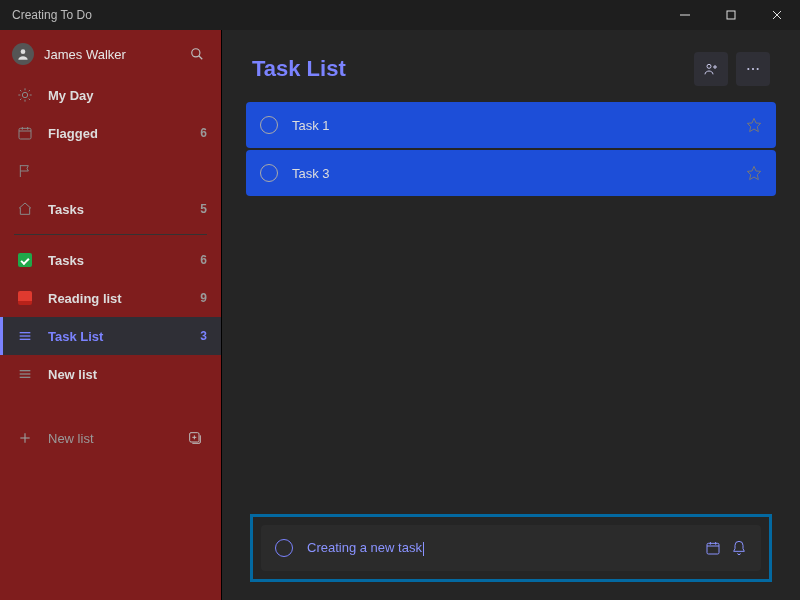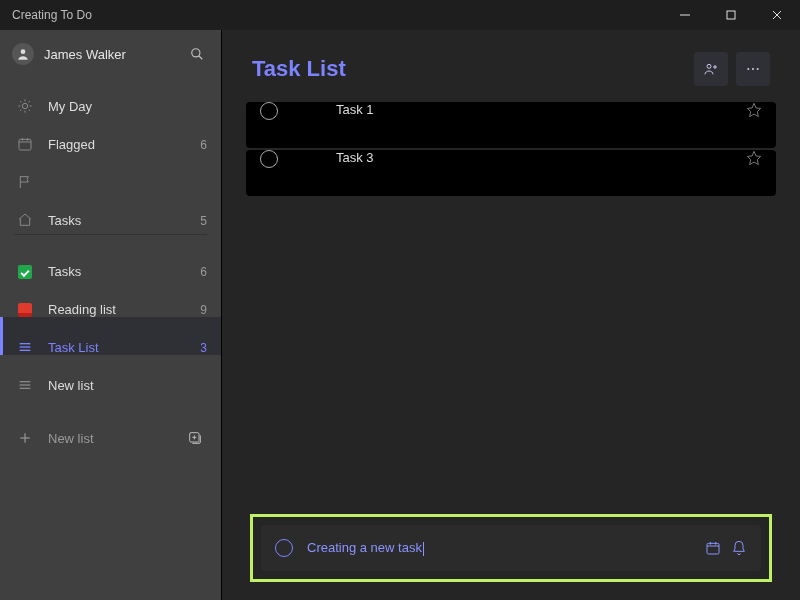--- a/index.html
+++ b/index.html
@@ -8,33 +8,33 @@
   
   .titlebar { height: 30px; display:flex; align-items:center; padding: 0 0 0 12px; background:#1e1e1e; color:#bdbdbd; font-size:12px; }
   .titlebar .title { flex: 0 0 auto; }
   .titlebar .spacer { flex: 1 1 auto; }
   .win-controls { display:flex; height:100%; }
   .win-btn { width: 46px; height: 30px; display:flex; align-items:center; justify-content:center; color:#e0e0e0; }
   .win-btn svg { width: 10px; height: 10px; }
 
   
   .app { display:flex; height: calc(100% - 30px); }
-  .sidebar { width: 222px; background:#404040; display:flex; flex-direction:column; border-right:1px solid #000; }
+  .sidebar { width: 222px; background:#7f1d1d; display:flex; flex-direction:column; border-right:1px solid #000; }
   .main { flex:1; background:#252525; display:flex; flex-direction:column; position:relative; }
 
   
   .user-row { display:flex; align-items:center; padding: 12px 12px 10px 12px; color:#e6e6e6; font-size:13px; }
   .avatar { width:22px; height:22px; border-radius:50%; background:#555; margin-right:10px; display:flex; align-items:center; justify-content:center; }
   .avatar svg { width:14px; height:14px; fill:#ddd; }
   .user-row .name { flex:1; }
   .search-btn { width:24px; height:24px; display:flex; align-items:center; justify-content:center; color:#bdbdbd; }
 
   
   .nav { list-style:none; }
-  .nav li { display:flex; align-items:flex-end; height:38px; padding: 0 14px 0 16px; font-size:13px; color:#ddd; cursor:pointer; }
+  .nav li { display:flex; align-items:center; height:38px; padding: 0 14px 0 16px; font-size:13px; color:#ddd; cursor:pointer;font-weight:bold; }
   .nav li .icon { width:18px; display:flex; align-items:center; justify-content:center; margin-right:14px; color:#888; }
   .nav li .label { flex:1; }
   .nav li .count { font-size:12px; color:#9a9a9a; }
   .nav li.active { background:#2f2f36; color:#7b83ff; }
   .nav li.active .icon, .nav li.active .count { color:#7b83ff; }
   .nav li.active { border-left: 3px solid #7b83ff; padding-left:13px; }
   .divider { height:1px; background:#333; margin: 6px 14px; }
 
   
   .newlist-row { display:flex; align-items:center; height:44px; padding: 0 14px 0 16px; font-size:13px; color:#9a9a9a; margin-top:auto; margin-bottom: 140px; }
@@ -42,27 +42,27 @@
   .newlist-row .label { flex:1; }
   .newgroup-btn { width:24px; height:24px; display:flex; align-items:center; justify-content:center; color:#bdbdbd; }
 
   
   .main-header { display:flex; align-items:center; padding: 22px 30px 16px 30px; }
   .main-header h1 { font-size:22px; font-weight:600; color:#7b83ff; flex:1; }
   .hdr-btn { width:34px; height:34px; border-radius:4px; background:#2f2f36; display:flex; align-items:center; justify-content:center; margin-left:8px; color:#c8c8e8; }
 
   
   .tasks { padding: 0 24px; display:flex; flex-direction:column; gap:2px; }
-  .task { height:46px; background:#000000; border-radius:4px; display:flex; align-items:flex-start; padding: 0 14px; gap: 44px; }
+  .task { height:46px; background:#1d4ed8; border-radius:4px; display:flex; align-items:center; padding: 0 14px; }
   .task .circle { width:18px; height:18px; border:1.8px solid #aaa; border-radius:50%; margin-right:14px; }
   .task .tlabel { flex:1; font-size:13px; color:#ddd; }
   .task .star { color:#777; }
 
   
-  .addwrap { position:absolute; left:28px; right:28px; bottom:18px; border:3px solid #bef264; padding:8px; }
+  .addwrap { position:absolute; left:28px; right:28px; bottom:18px; border:3px solid #0369a1; padding:8px; }
   .addtask { height:46px; background:#2b2b2b; border-radius:4px; display:flex; align-items:center; padding: 0 14px; }
   .addtask .circle { width:18px; height:18px; border:1.8px solid #7b83ff; border-radius:50%; margin-right:14px; }
   .addtask .input { flex:1; font-size:13px; color:#8a93ff; }
   .addtask .input .cursor { display:inline-block; width:1px; height:14px; background:#8a93ff; vertical-align:middle; margin-left:1px; }
   .addtask .trail { display:flex; gap:10px; color:#8a93ff; }
 
   
   .sq { width:14px; height:14px; border-radius:2px; }
   .sq-green { background:#1fa84a; position:relative; }
   .sq-green::after { content:""; position:absolute; left:3px; top:5px; width:6px; height:3px; border-left:2px solid #fff; border-bottom:2px solid #fff; transform:rotate(-45deg); }

